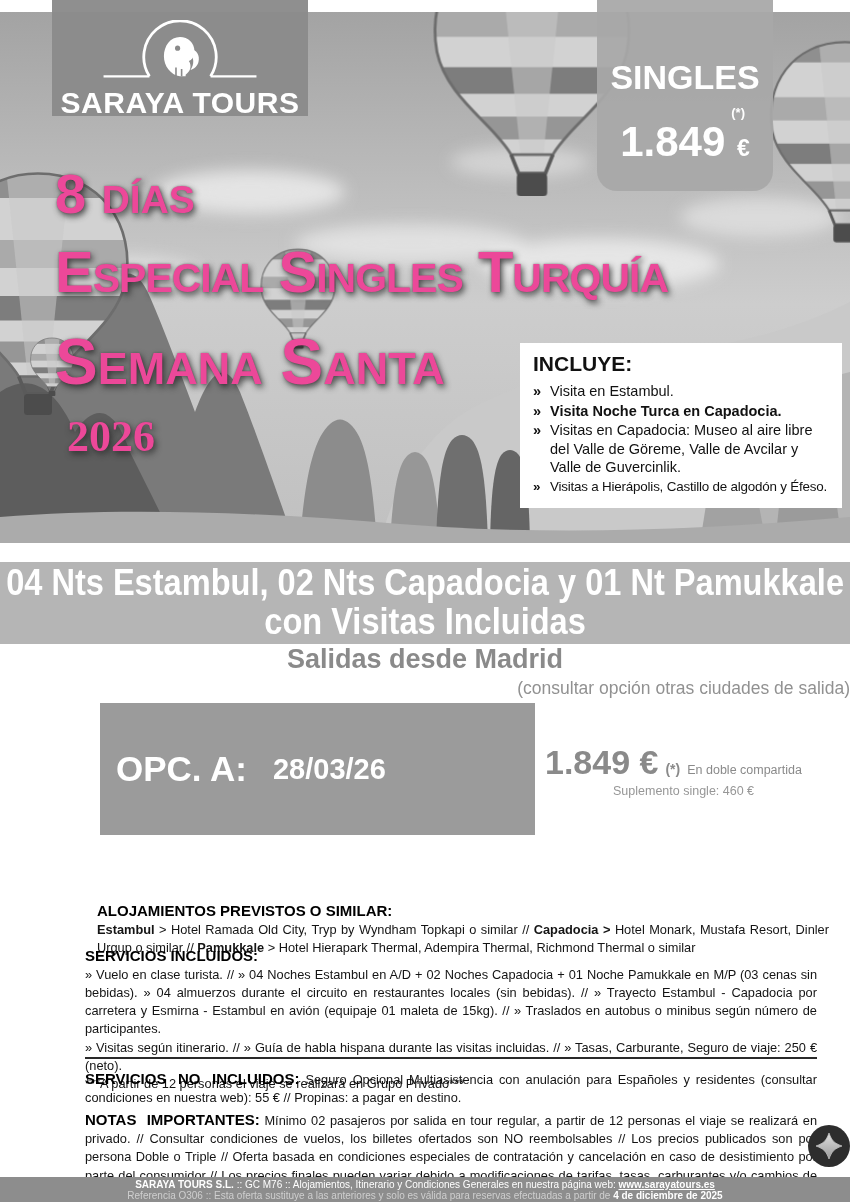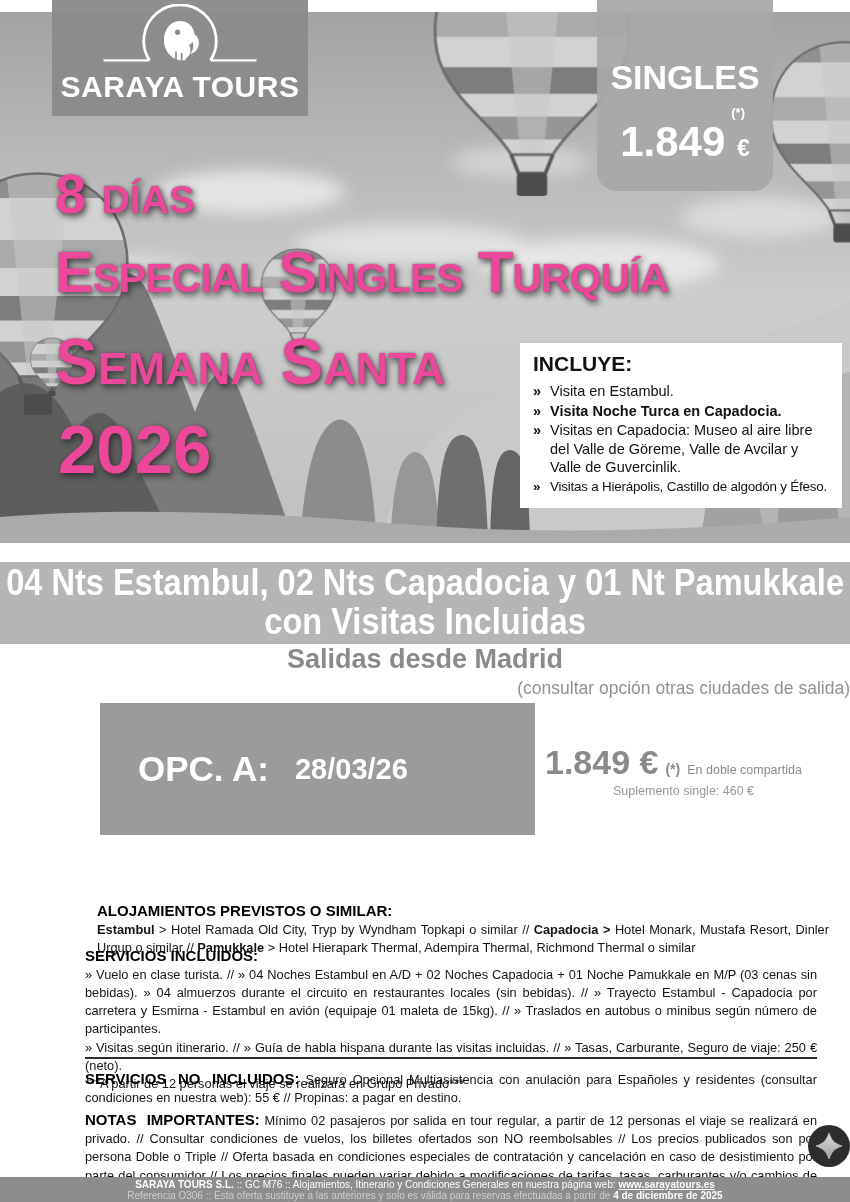--- a/index.html
+++ b/index.html
@@ -11,21 +11,21 @@
   }
   
   .hero { position:absolute; left:0; top:12px; width:850px; height:531px; }
   .hero svg { display:block; }
 
   
   .logo-box {
     position:absolute; left:52px; top:0; width:256px; height:116px;
     background:rgba(138,138,138,0.96);
     display:flex; flex-direction:column; align-items:center; justify-content:flex-start;
-    padding-top:4px;
+    padding-top:20px;
   }
   .logo-brand {
     color:#fff; font-weight:bold; font-size:30px; letter-spacing:0.5px;
     line-height:1; margin-top:-2px; white-space:nowrap;
   }
 
   
   .singles-box {
     position:absolute; left:597px; top:0; width:176px; height:191px;
     background:rgba(168,168,168,0.94); border-radius:0 0 20px 20px;
@@ -38,21 +38,21 @@
 
   
   .hero-title {
     position:absolute; color:#ec4899; font-weight:bold; font-variant:small-caps;
     white-space:nowrap; line-height:1;
     text-shadow: 2px 3px 6px rgba(40,40,40,0.85), 0 0 2px rgba(80,80,80,0.6);
   }
   .t1 { left:55px; top:166px; font-size:56px; }
   .t2 { left:55px; top:243px; font-size:58px; letter-spacing:-1px; }
   .t3 { left:55px; top:330px; font-size:64px; }
-  .t4 { left:58px; top:415px; font-size:69px; font-variant:normal; }
+  .t4 { left:67px; top:415px; font-size:44px; font-variant:normal;font-family:Liberation Serif, serif; }
 
   
   .incluye {
     position:absolute; left:520px; top:343px; width:322px;
     background:#ffffff; padding:9px 11px 12px 13px;
   }
   .incluye h3 { font-size:21px; font-weight:bold; color:#111; margin-bottom:6px; }
   .incluye ul { list-style:none; }
   .incluye li { position:relative; padding-left:17px; font-size:14.5px; line-height:1.28; color:#111; margin-bottom:1px; }
   .incluye li .bl { position:absolute; left:0; top:0; font-weight:bold; }
@@ -70,21 +70,21 @@
   
   .dep-title { position:absolute; left:0; top:644px; width:850px; text-align:center;
     color:#8a8a8a; font-weight:bold; font-size:27px; }
   .dep-sub   { position:absolute; left:0; top:678px; width:850px; text-align:right;
     color:#919191; font-size:17.5px; }
 
   
   .opc {
     position:absolute; left:100px; top:703px; width:435px; height:132px;
     background:#9b9b9b; color:#fff; display:flex; align-items:center;
-    padding-left:38px; gap:26px;text-align:center;
+    padding-left:16px; gap:26px;text-align:center;
   }
   .opc .lbl { font-size:35px; font-weight:bold; }
   .opc .dt  { font-size:29px; font-weight:bold; }
 
   
   .price-area { position:absolute; left:545px; top:745px; width:300px; color:#8a8a8a; }
   .price-row { display:flex; align-items:baseline; gap:7px; white-space:nowrap; }
   .price-row .big { font-size:34px; font-weight:bold; line-height:1; }
   .price-row .ast { font-size:14px; font-weight:bold; }
   .price-row .basis { font-size:12.5px; }

